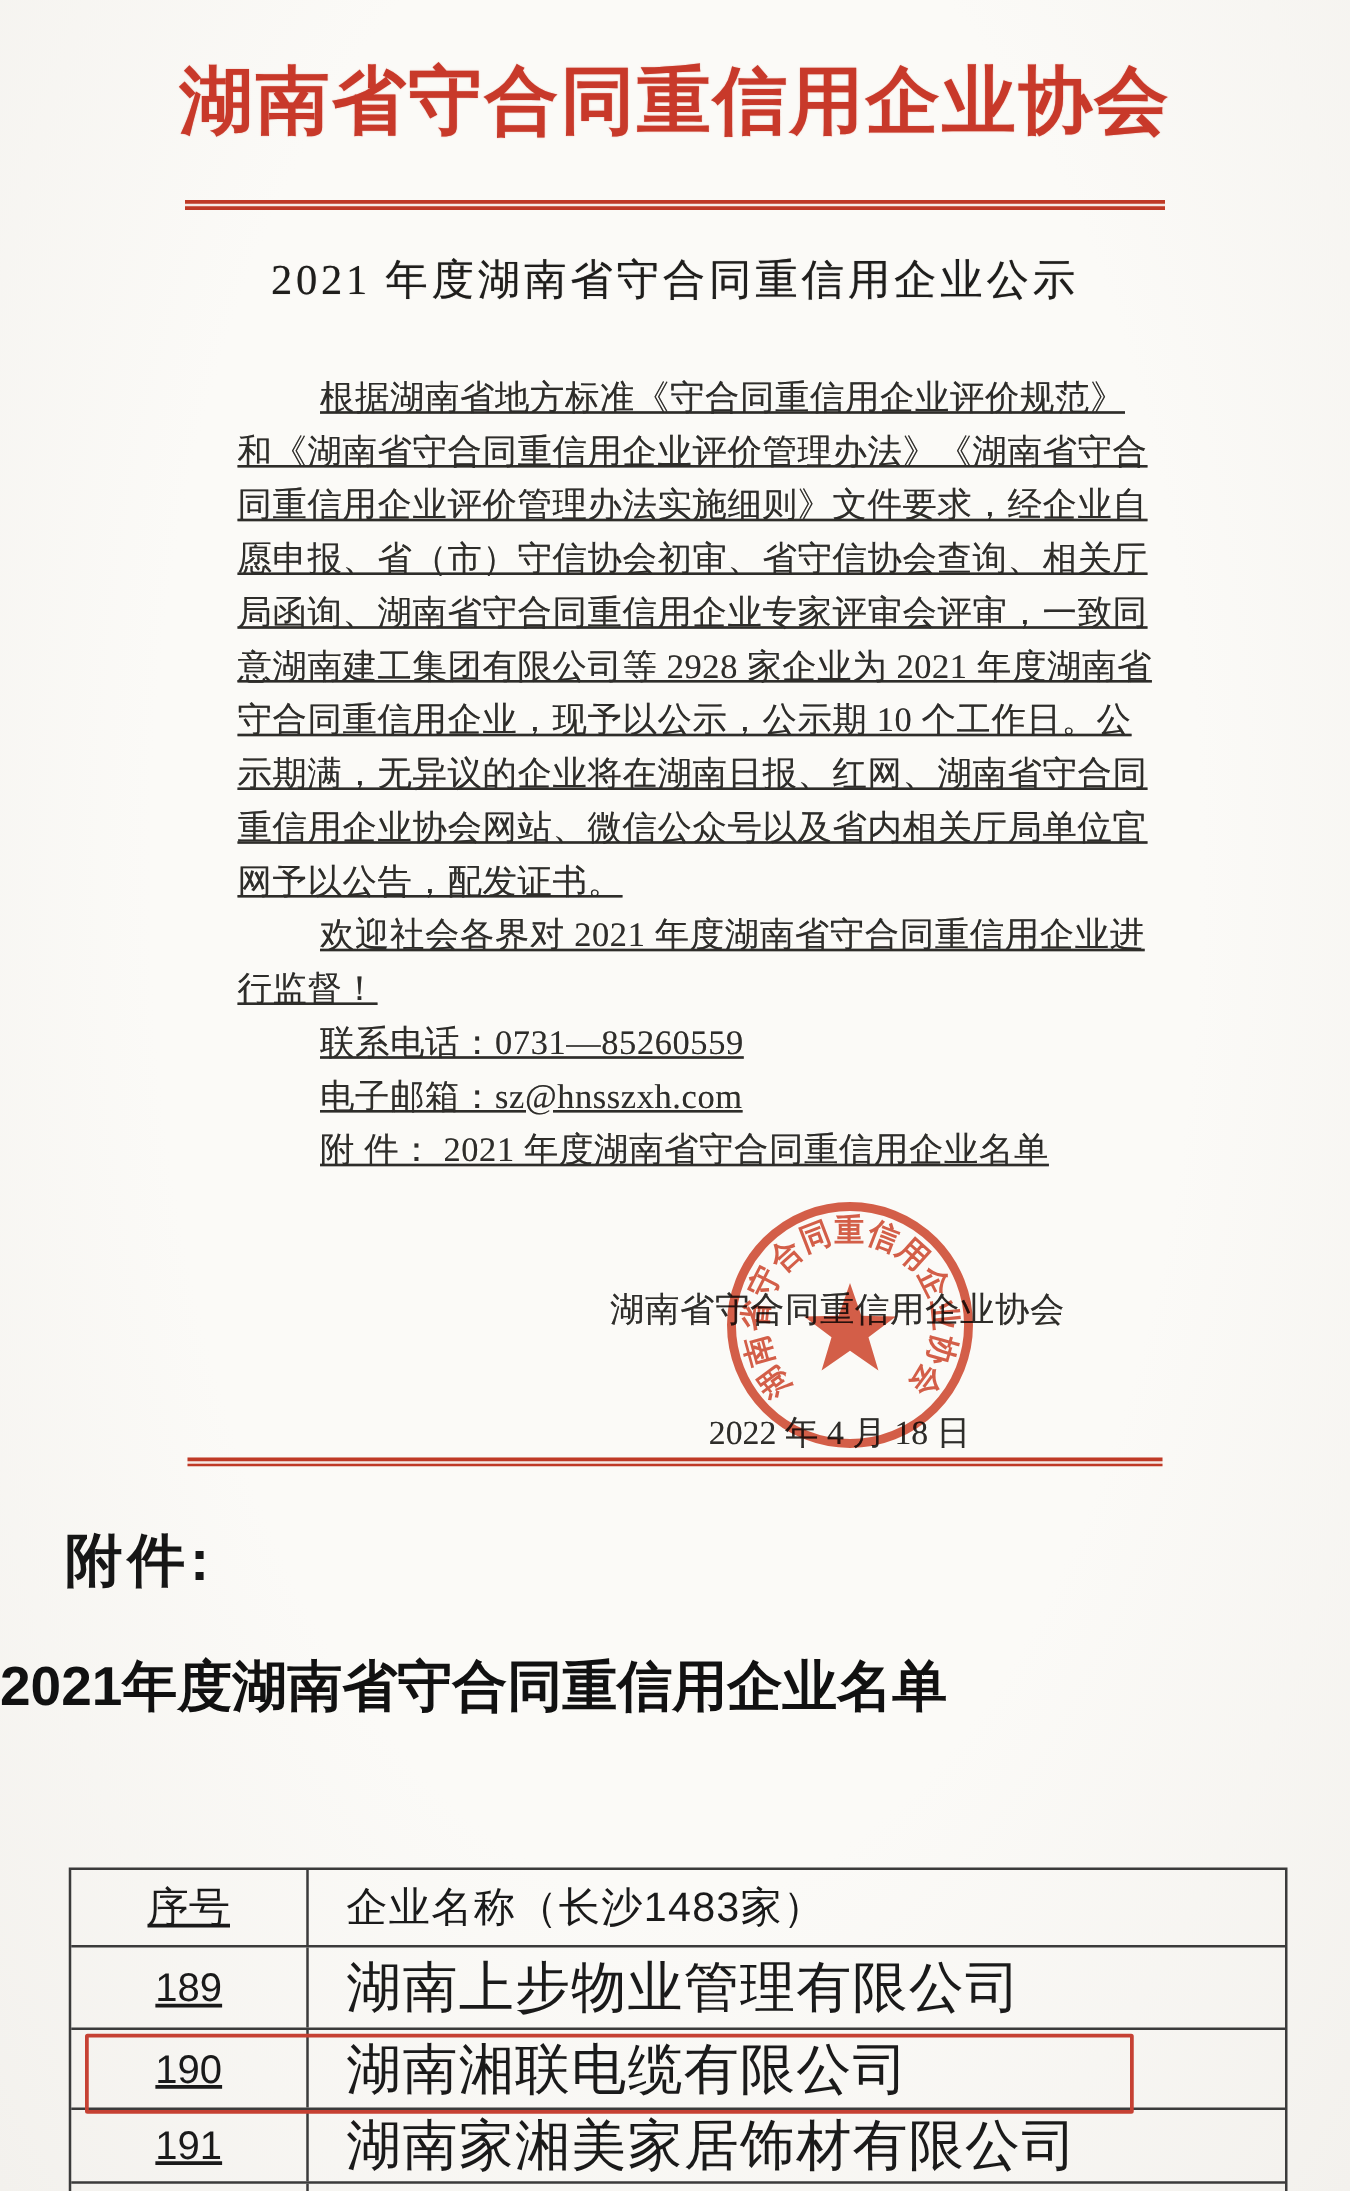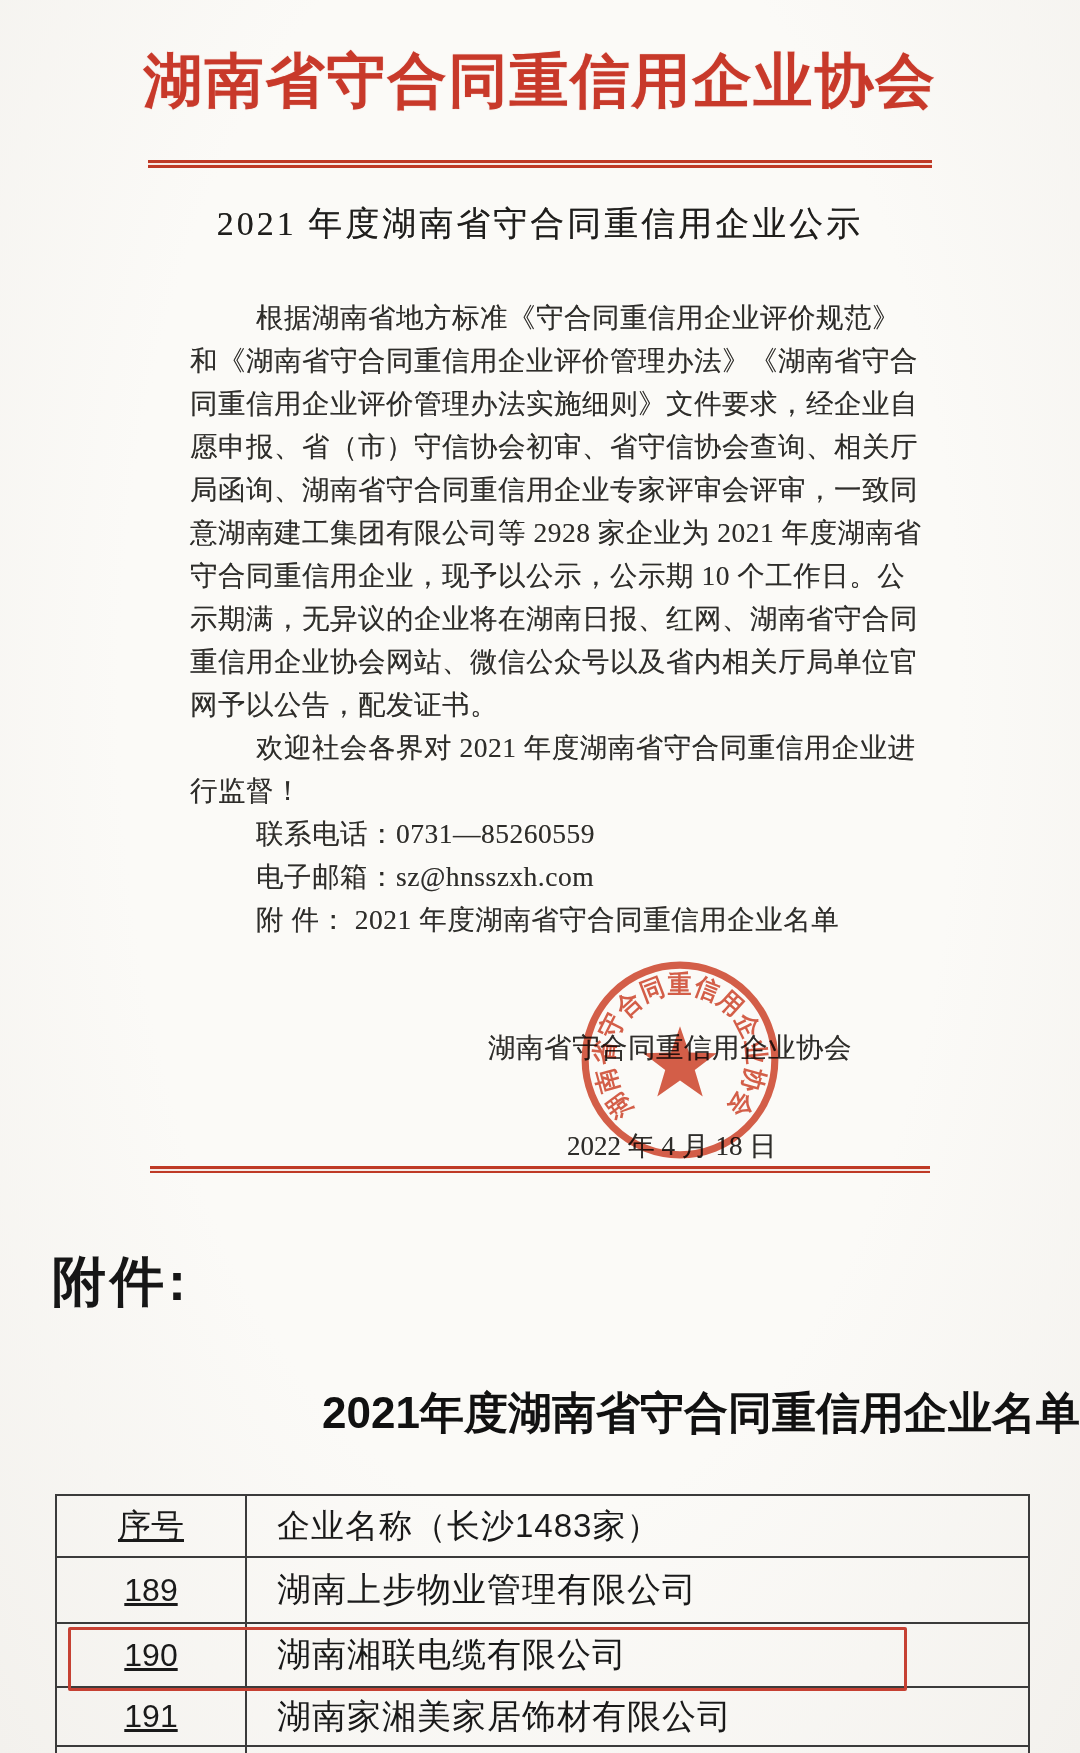--- a/index.html
+++ b/index.html
@@ -24,63 +24,63 @@
   .rule-top{top:160px;left:148px;width:784px;}
   .rule-bottom{top:1166px;left:150px;width:780px;border-top-width:3px;border-bottom-width:2px;height:2px;}
   .doc-title{
     position:absolute;top:201px;left:0;width:100%;
     text-align:center;font-size:34px;letter-spacing:3px;color:#1f1e1c;
     text-shadow:0 0 .6px rgba(30,30,30,.6);
   }
   .body-block{
     position:absolute;left:190px;top:296px;width:716px;
     font-size:27.5px;line-height:43px;letter-spacing:.5px;
-    color:#2e2d2a;text-shadow:0 0 .5px rgba(40,38,35,.45);
+    color:#2e2d2a;text-shadow:0 0 .5px rgba(40,38,35,.45);text-decoration:underline;
   }
   .bline{white-space:nowrap;height:43px;}
   .ind{padding-left:66px;}
   .signature{
     position:absolute;left:488px;top:1030px;font-size:27.5px;
     letter-spacing:.5px;color:#2e2d2a;white-space:nowrap;
     text-shadow:0 0 .5px rgba(40,38,35,.45);
   }
   .sig-date{
     position:absolute;left:567px;top:1128px;font-size:27px;
     color:#2e2d2a;white-space:nowrap;text-shadow:0 0 .5px rgba(40,38,35,.45);
   }
   .seal{
     position:absolute;left:576px;top:956px;width:208px;height:208px;
     opacity:.88;mix-blend-mode:multiply;
   }
   .attach-label{
-    position:absolute;left:52px;top:1246px;
+    position:absolute;left:52px;top:1218px;
     font-family:"Liberation Sans", sans-serif;
-    font-size:54px;font-weight:600;color:#161616;letter-spacing:4px;
+    font-size:46px;font-weight:600;color:#161616;letter-spacing:4px;
   }
   .list-title{
-    position:absolute;top:1384px;left:0;width:100%;text-align:right;
+    position:absolute;top:1320px;left:0;width:100%;text-align:left;
     font-family:"Liberation Sans", sans-serif;
     font-size:44px;font-weight:700;color:#111;letter-spacing:0px;
   }
   .table{
     position:absolute;left:55px;top:1494px;width:971px;
     border:2px solid #3b3b3b;
     font-family:"Liberation Sans", sans-serif;color:#1a1a1a;
   }
   .trow{display:flex;border-bottom:2px solid #3b3b3b;}
   .trow:last-child{border-bottom:none;}
   .cell-no{
     width:188px;flex:0 0 188px;border-right:2px solid #3b3b3b;
     display:flex;align-items:center;justify-content:center;
     font-size:32px;
     text-decoration:underline;
   }
   .cell-name{
     flex:1;display:flex;align-items:center;
-    padding-left:30px;font-size:34px;letter-spacing:1px;
+    padding-left:30px;font-size:44px;letter-spacing:1px;
   }
   .row-header .cell-no{font-size:33px;}
   .row-header .cell-name{font-size:33px;}
   .h60{height:60px;} .h64{height:64px;} .h62{height:62px;} .h57{height:57px;}
   .highlight-box{
     position:absolute;left:68px;top:1627px;width:833px;height:58px;
     border:3px solid #c64133;border-radius:2px;
     pointer-events:none;
   }
 </style>

